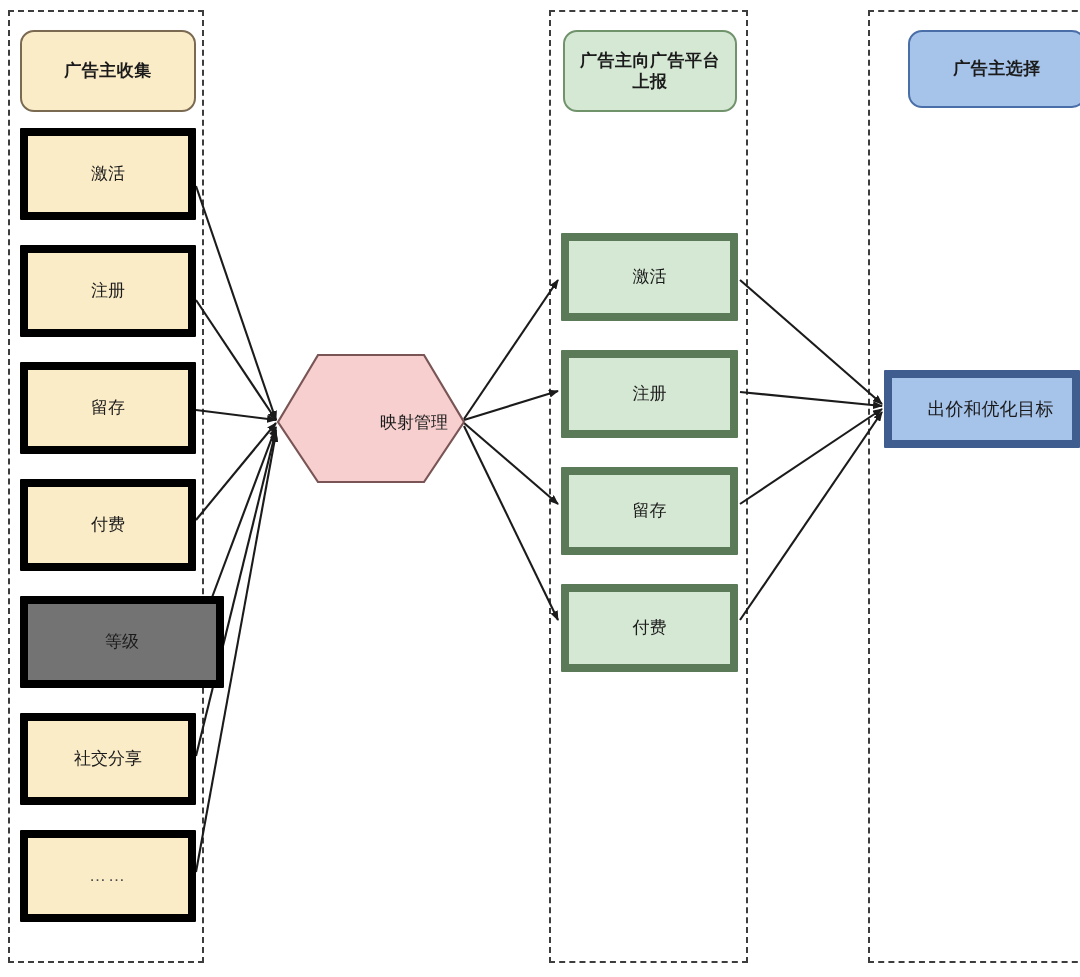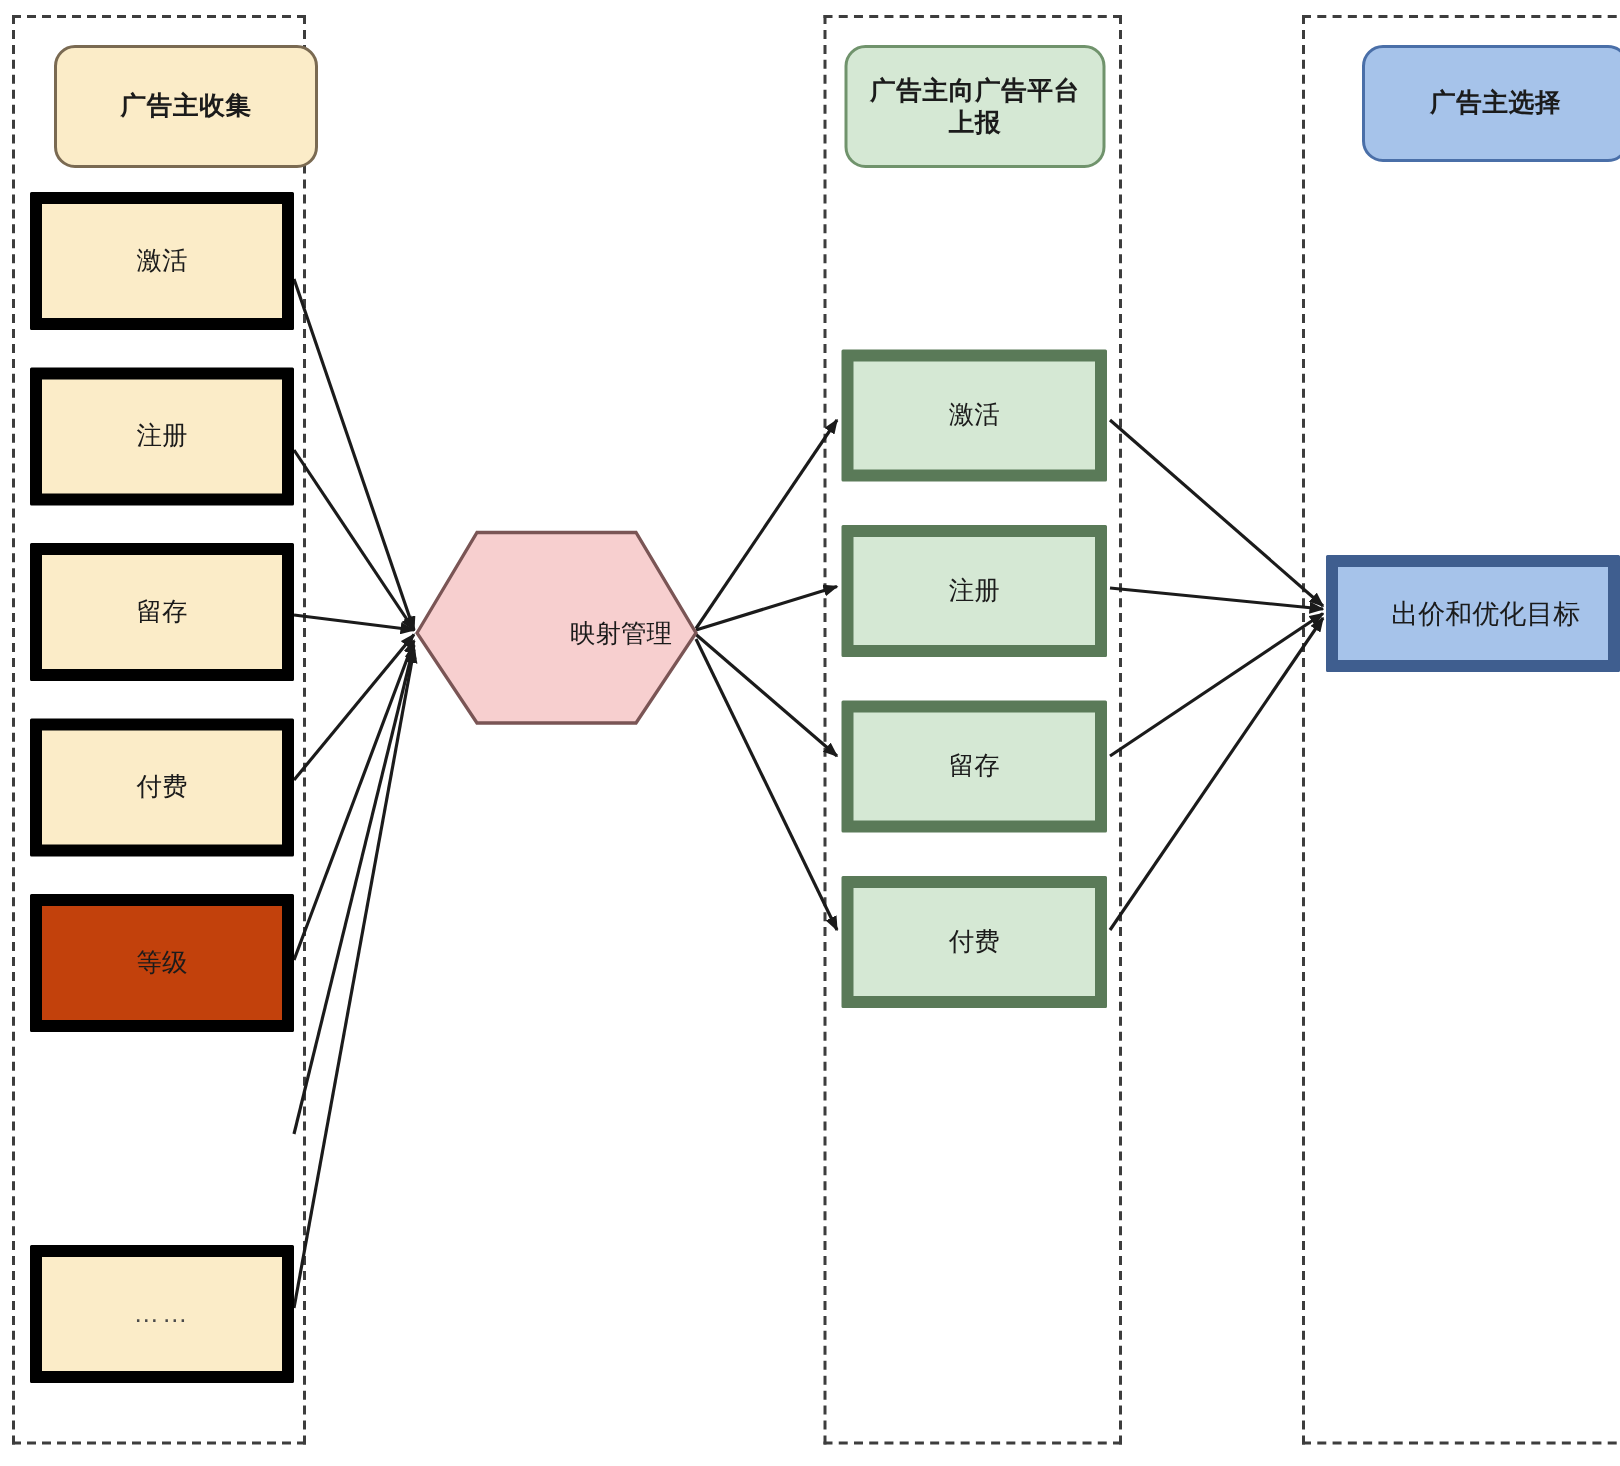--- a/index.html
+++ b/index.html
@@ -120,38 +120,41 @@
       <line x1="740" y1="392" x2="882" y2="406"></line>
       <line x1="740" y1="504" x2="882" y2="409"></line>
       <line x1="740" y1="620" x2="882" y2="412"></line>
     </g>
 
     <polygon points="278,422 318,355 424,355 464,422 424,482 318,482" fill="#f7cfcf" stroke="#7a5555" stroke-width="2.2"></polygon>
   </svg>
 
   <div class="hex-label" style="left:278px; top:395px; width:186px; height:54px;">映射管理</div>
 
-  <div class="node node-header" style="left:36px; top:30px; width:176px; height:82px; background:#fbecc8;">
+  <div class="node node-header" style="left:20px; top:30px; width:176px; height:82px; background:#fbecc8;">
     <span>广告主收集</span>
   </div>
 
   <div class="node node-item" style="left:20px; top:128px; width:176px; height:92px; background:#fbecc8;">
     <span>激活</span>
   </div>
   <div class="node node-item" style="left:20px; top:245px; width:176px; height:92px; background:#fbecc8;">
     <span>注册</span>
   </div>
   <div class="node node-item" style="left:20px; top:362px; width:176px; height:92px; background:#fbecc8;">
     <span>留存</span>
   </div>
   <div class="node node-item" style="left:20px; top:479px; width:176px; height:92px; background:#fbecc8;">
     <span>付费</span>
   </div>
-  <div class="node node-item" style="left:20px; top:596px; width:176px; height:92px; background:#c2410c;">
+  <div class="node node-item" style="left:20px; top:596px; width:204px; height:92px; background:#737373;">
     <span>等级</span>
+  </div>
+  <div class="node node-item" style="left:20px; top:713px; width:176px; height:92px; background:#fbecc8;">
+    <span>社交分享</span>
   </div>
   <div class="node node-item" style="left:20px; top:830px; width:176px; height:92px; background:#fbecc8;">
     <span class="ellipsis-text">……</span>
   </div>
 
   <div class="node node-header green" style="left:563px; top:30px; width:174px; height:82px; background:#d5e8d4; padding:0 10px;">
     <span>广告主向广告平台上报</span>
   </div>
 
   <div class="node node-item green" style="left:561px; top:233px; width:177px; height:88px; background:#d5e8d4;">

